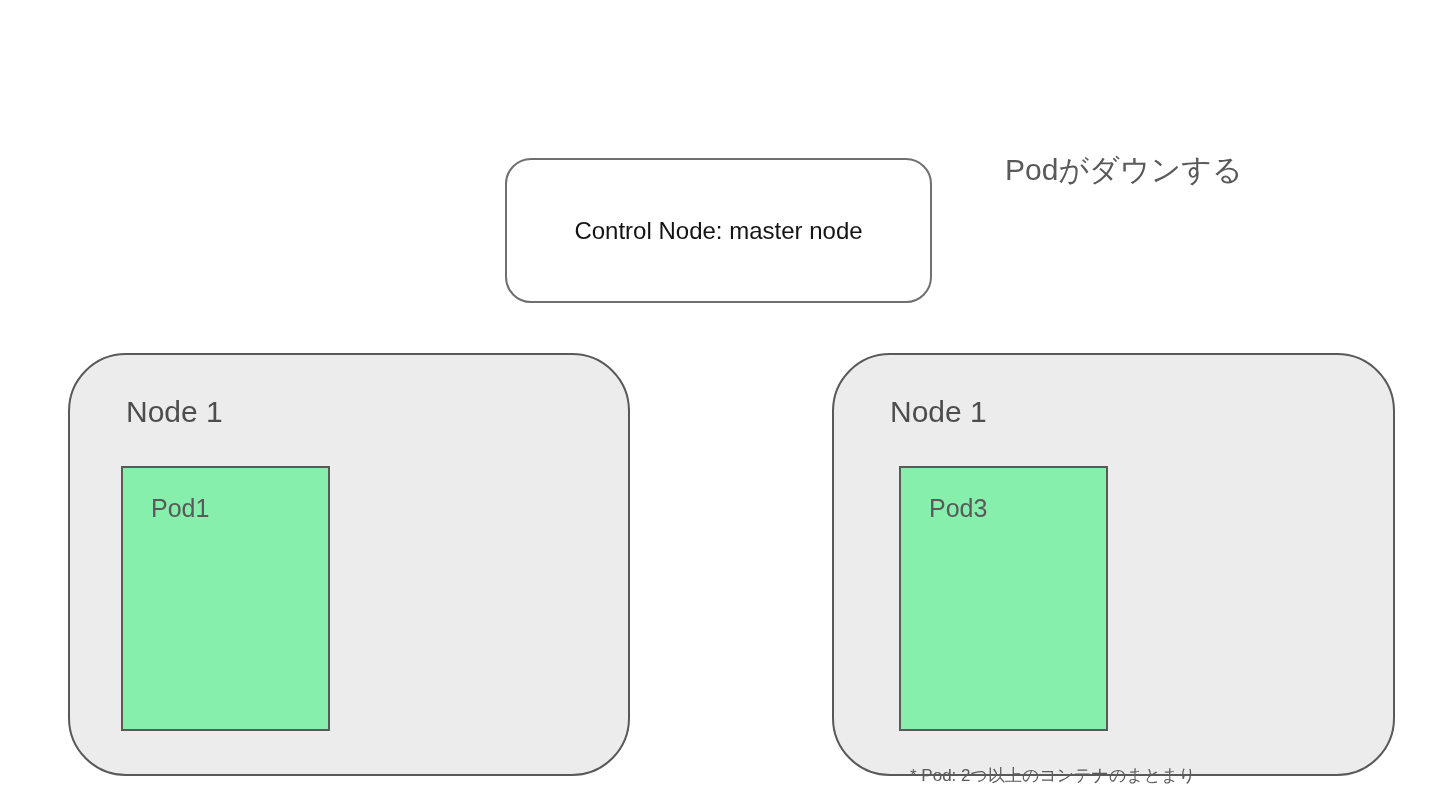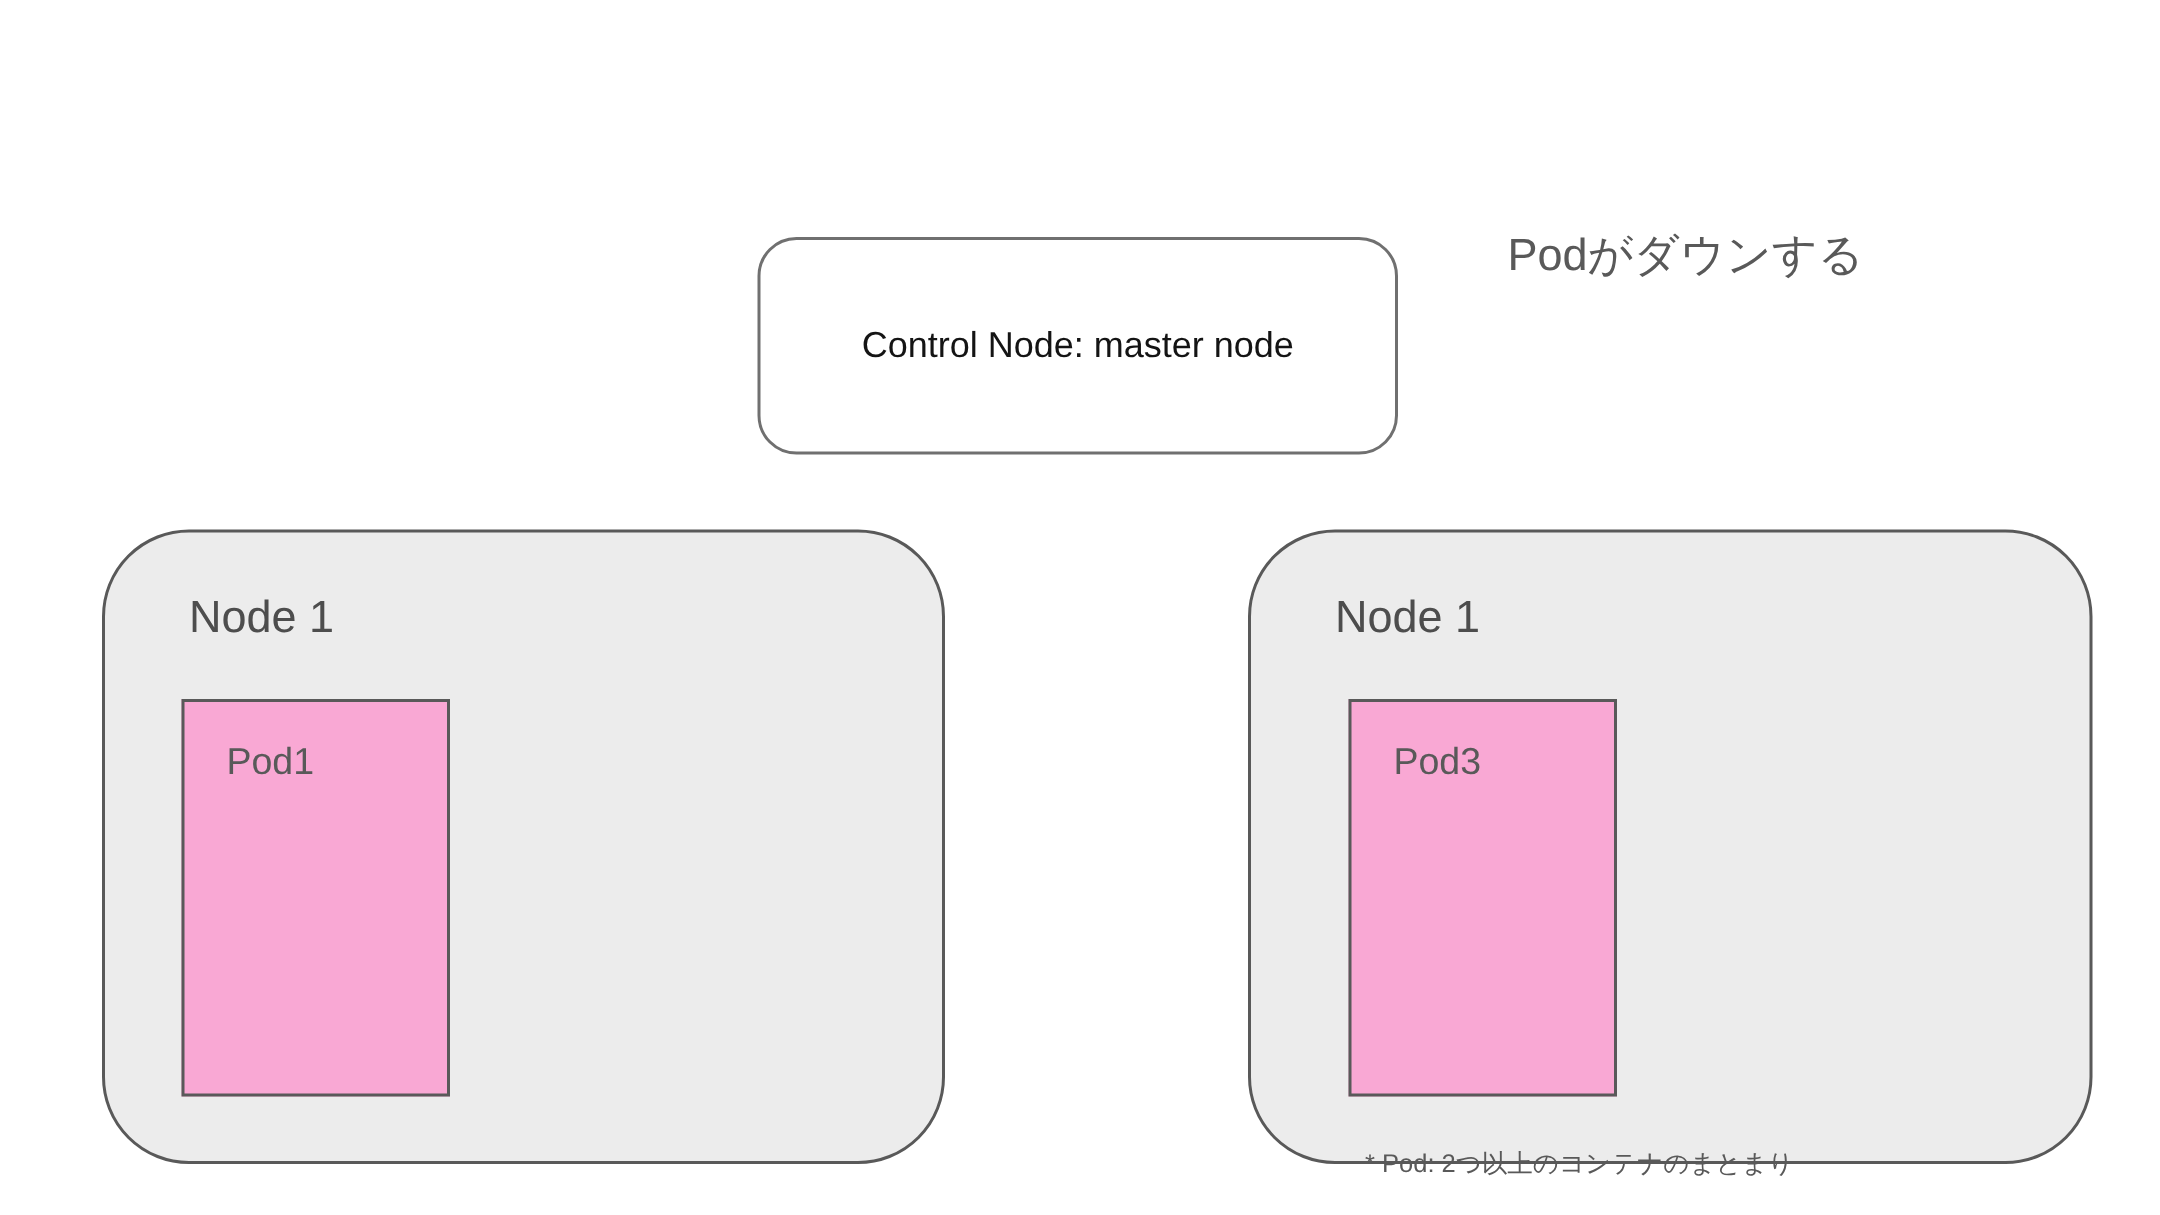--- a/index.html
+++ b/index.html
@@ -68,24 +68,24 @@
     position: absolute;
     left: 56px;
     top: 40px;
     font-size: 30px;
     color: var(--text-dark, #4d4d4d);
     white-space: nowrap;
   }
   .pod {
     position: absolute;
     top: 111px;
-    width: 179px;
+    width: 209px;
     height: 265px;
     box-sizing: border-box;
-    background: #f9a8d4;
+    background: #86efac;
     border: 2px solid var(--outline, #595959);
   }
   .pod-1 { left: 51px; }
   .pod-2 { left: 315px; }
   .pod-3 { left: 65px; }
   .pod-label {
     position: absolute;
     left: 28px;
     top: 26px;
     font-size: 25px;

